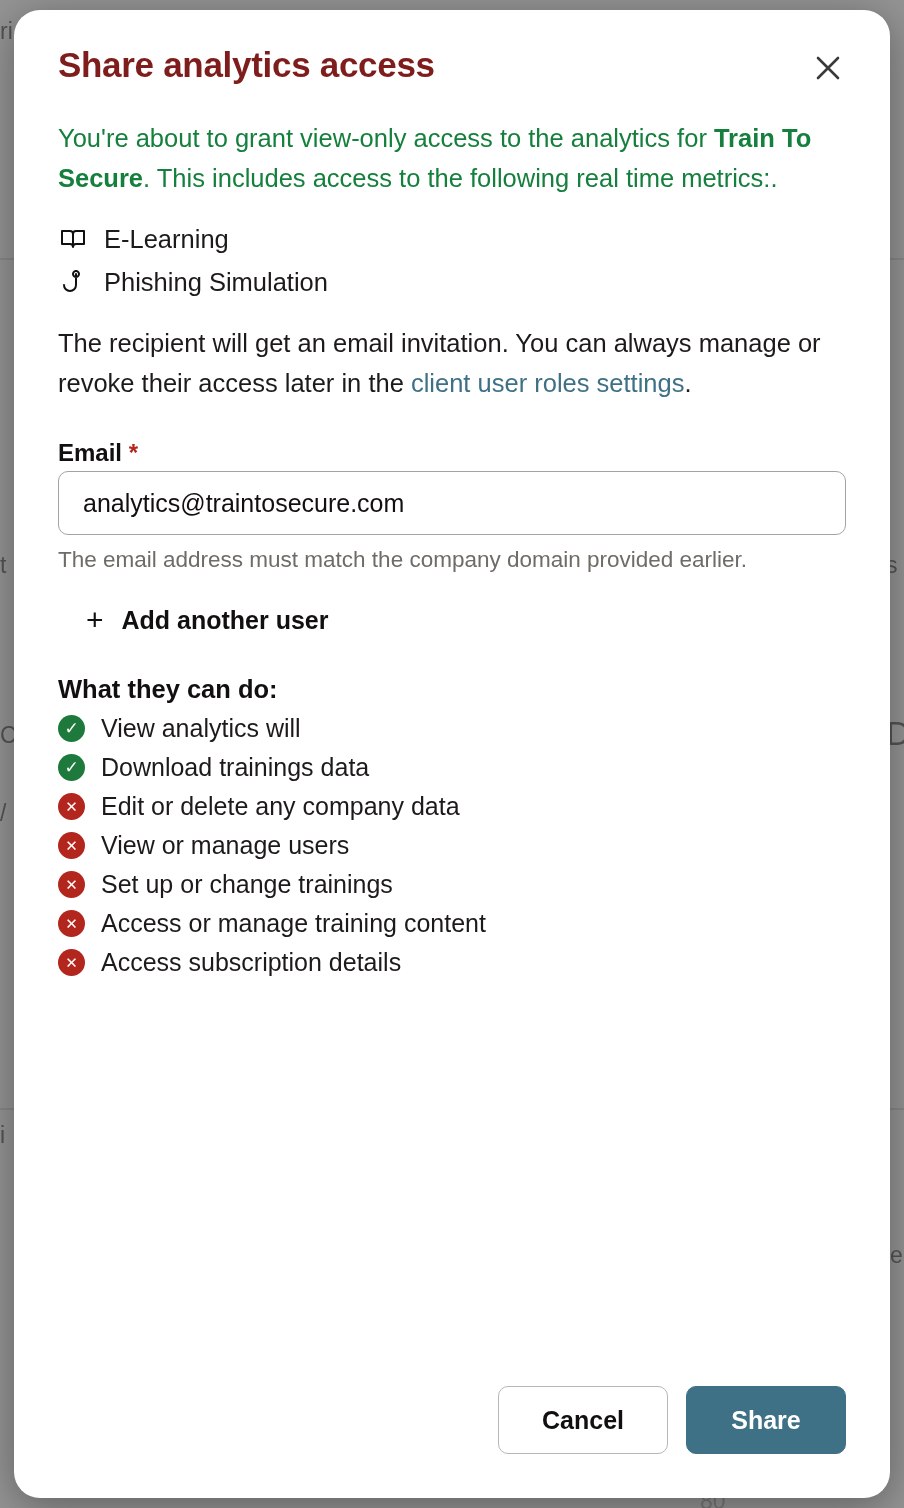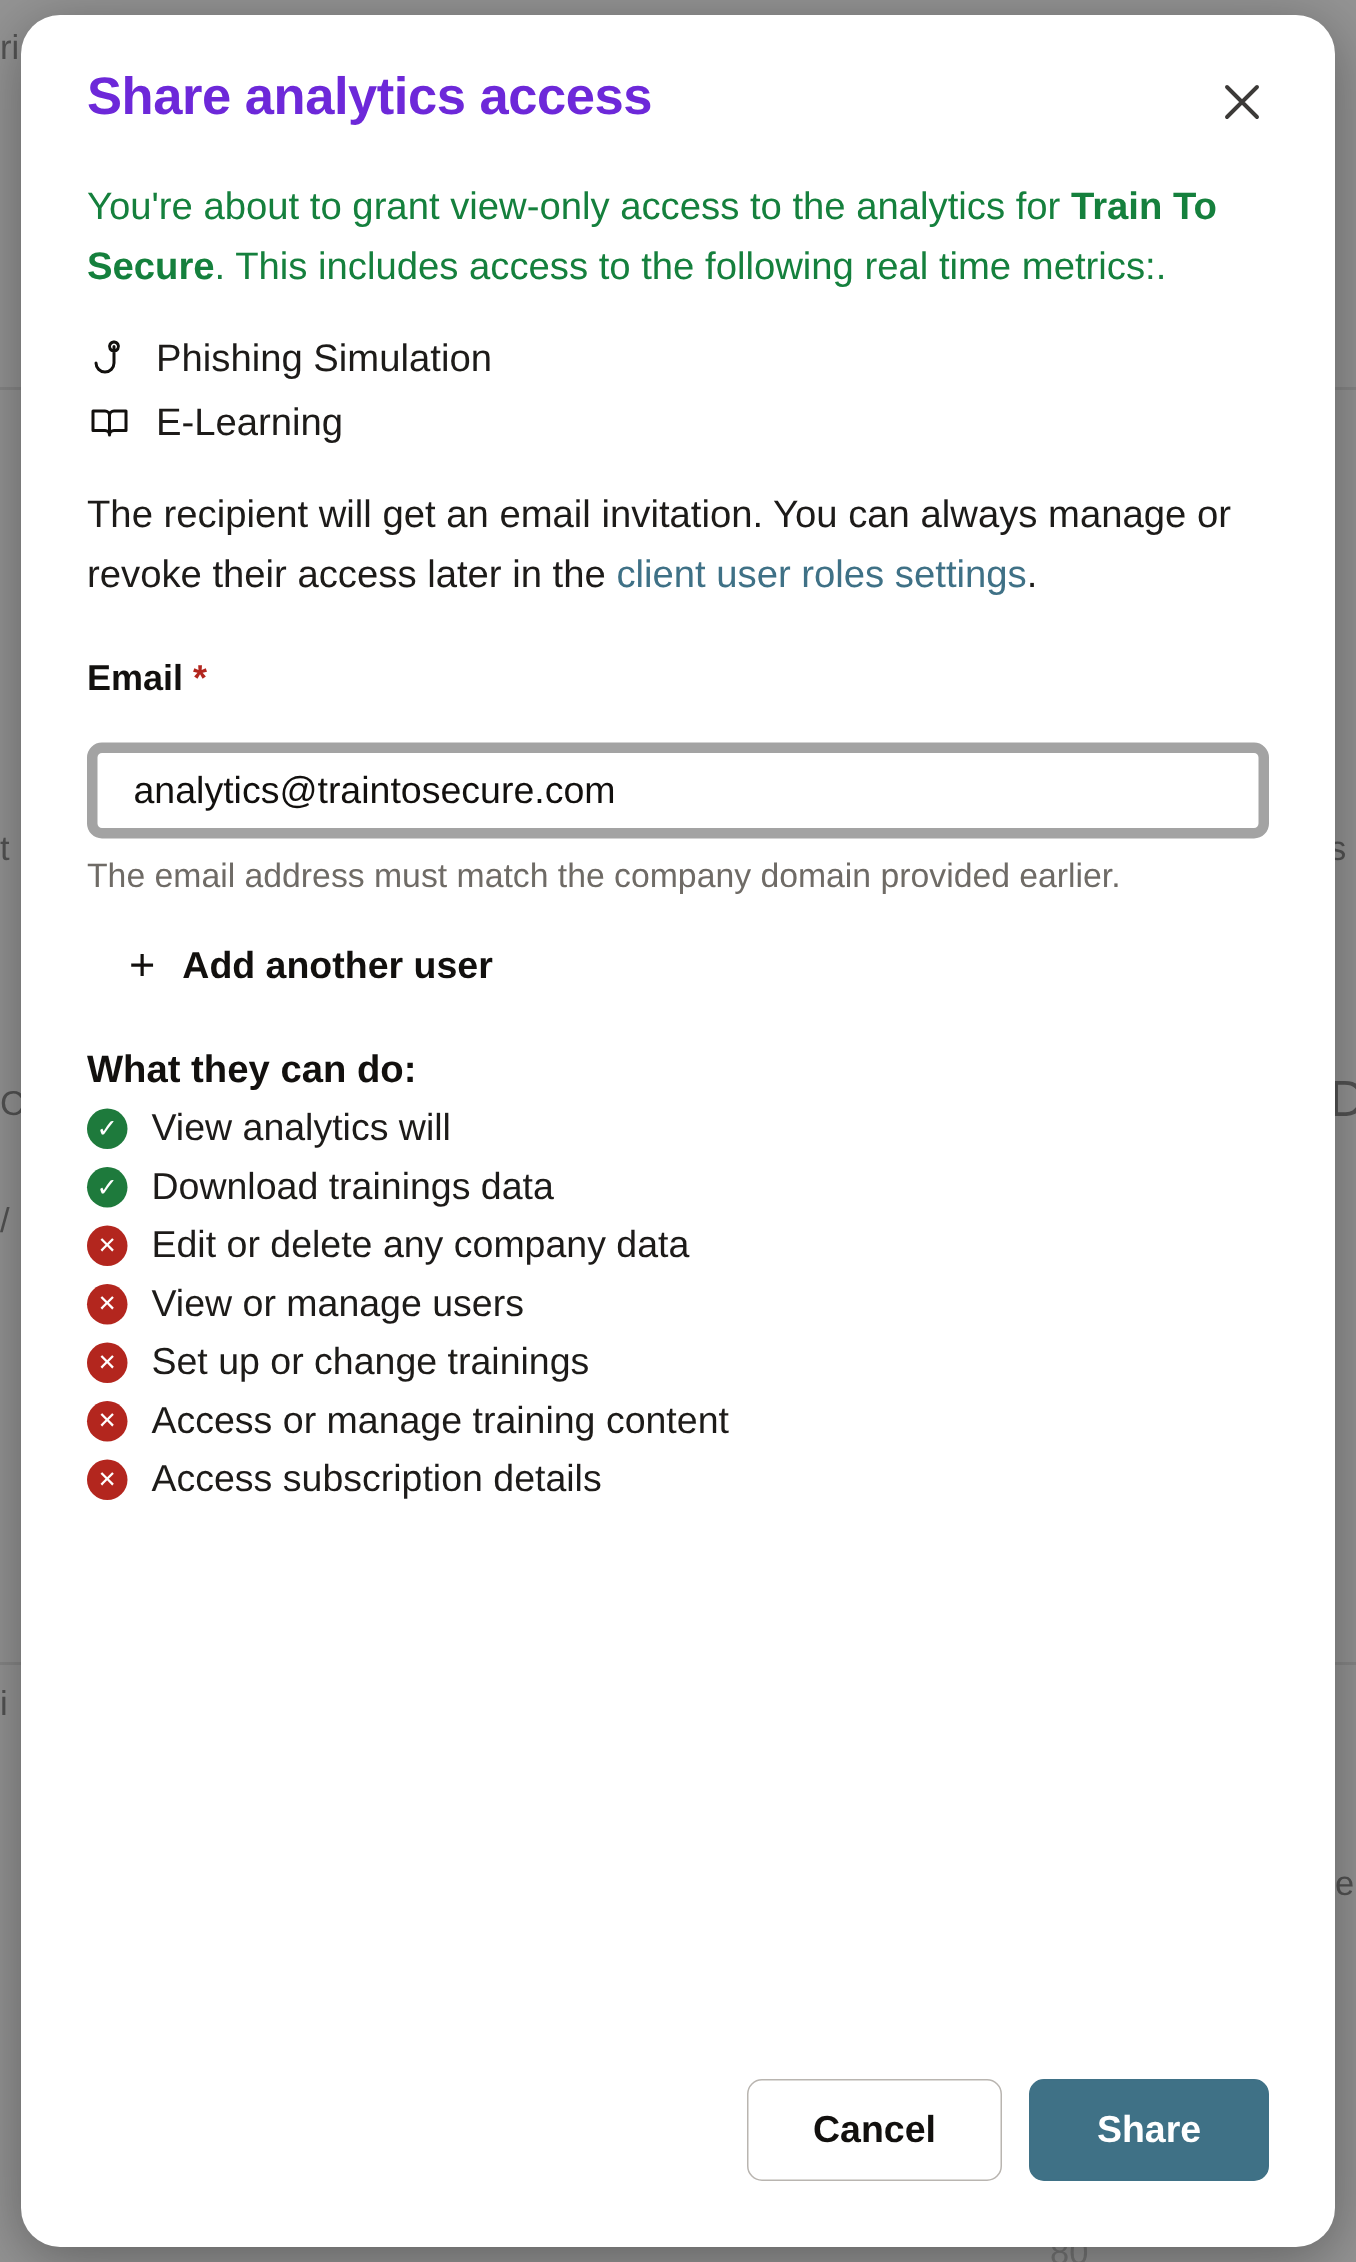--- a/index.html
+++ b/index.html
@@ -55,21 +55,21 @@
   }
 
   .modal-header {
     display: flex;
     align-items: flex-start;
     justify-content: space-between;
   }
   .modal-title {
     font-size: 35px;
     font-weight: bold;
-    color: #6d28d9;
+    color: #7f1d1d;
     letter-spacing: -0.3px;
     margin: 0;
     line-height: 1.2;
   }
   .close-btn {
     width: 40px;
     height: 40px;
     display: flex;
     align-items: center;
     justify-content: center;
@@ -122,25 +122,25 @@
     margin-top: 36px;
     font-size: 24px;
     font-weight: bold;
     color: #12100e;
   }
   .req {
     color: #b3261e;
     font-weight: bold;
   }
   .email-input {
-    margin-top: 28px;
+    margin-top: 4px;
     width: 100%;
     box-sizing: border-box;
     height: 64px;
-    border: 7px solid #a3a3a3;
+    border: 1px solid #a3a3a3;
     border-radius: 10px;
     font-size: 25px;
     color: #12100e;
     padding: 0 24px;
     font-family: "Liberation Sans", sans-serif;
     background: #fff;
     outline: none;
   }
   .helper {
     margin-top: 12px;
@@ -260,34 +260,34 @@
     </div>
   </div>
 
   <p class="intro">
     <span>You're about to grant view-only access to the analytics for </span><b>Train To Secure</b><span>. This includes access to the following real time metrics:.</span>
   </p>
 
   <div class="metrics">
     <div class="metric-row">
       <span class="metric-icon">
+        <svg width="26" height="24" viewBox="0 0 26 24" aria-hidden="true">
+          <path d="M2 4 h8 a3 3 0 0 1 3 3 v13 a3 3 0 0 0 -3 -3 h-8 z M24 4 h-8 a3 3 0 0 0 -3 3 v13 a3 3 0 0 1 3 -3 h8 z" fill="none" stroke="#12100e" stroke-width="2" stroke-linejoin="round"></path>
+        </svg>
+      </span>
+      <span>E-Learning</span>
+    </div>
+    <div class="metric-row">
+      <span class="metric-icon">
         <svg width="24" height="28" viewBox="0 0 24 28" aria-hidden="true">
           <path d="M15 3 a3 3 0 1 1 -0.01 0 M15 6 L15 17 a6 6 0 0 1 -12 0" fill="none" stroke="#12100e" stroke-width="2" stroke-linecap="round"></path>
         </svg>
       </span>
       <span>Phishing Simulation</span>
     </div>
-    <div class="metric-row">
-      <span class="metric-icon">
-        <svg width="26" height="24" viewBox="0 0 26 24" aria-hidden="true">
-          <path d="M2 4 h8 a3 3 0 0 1 3 3 v13 a3 3 0 0 0 -3 -3 h-8 z M24 4 h-8 a3 3 0 0 0 -3 3 v13 a3 3 0 0 1 3 -3 h8 z" fill="none" stroke="#12100e" stroke-width="2" stroke-linejoin="round"></path>
-        </svg>
-      </span>
-      <span>E-Learning</span>
-    </div>
   </div>
 
   <p class="recipient-note">
     <span>The recipient will get an email invitation. You can always manage or revoke their access later in the </span><a class="link">client user roles settings</a><span>.</span>
   </p>
 
   <div class="field-label">
     <span>Email</span>
     <span class="req">*</span>
   </div>

